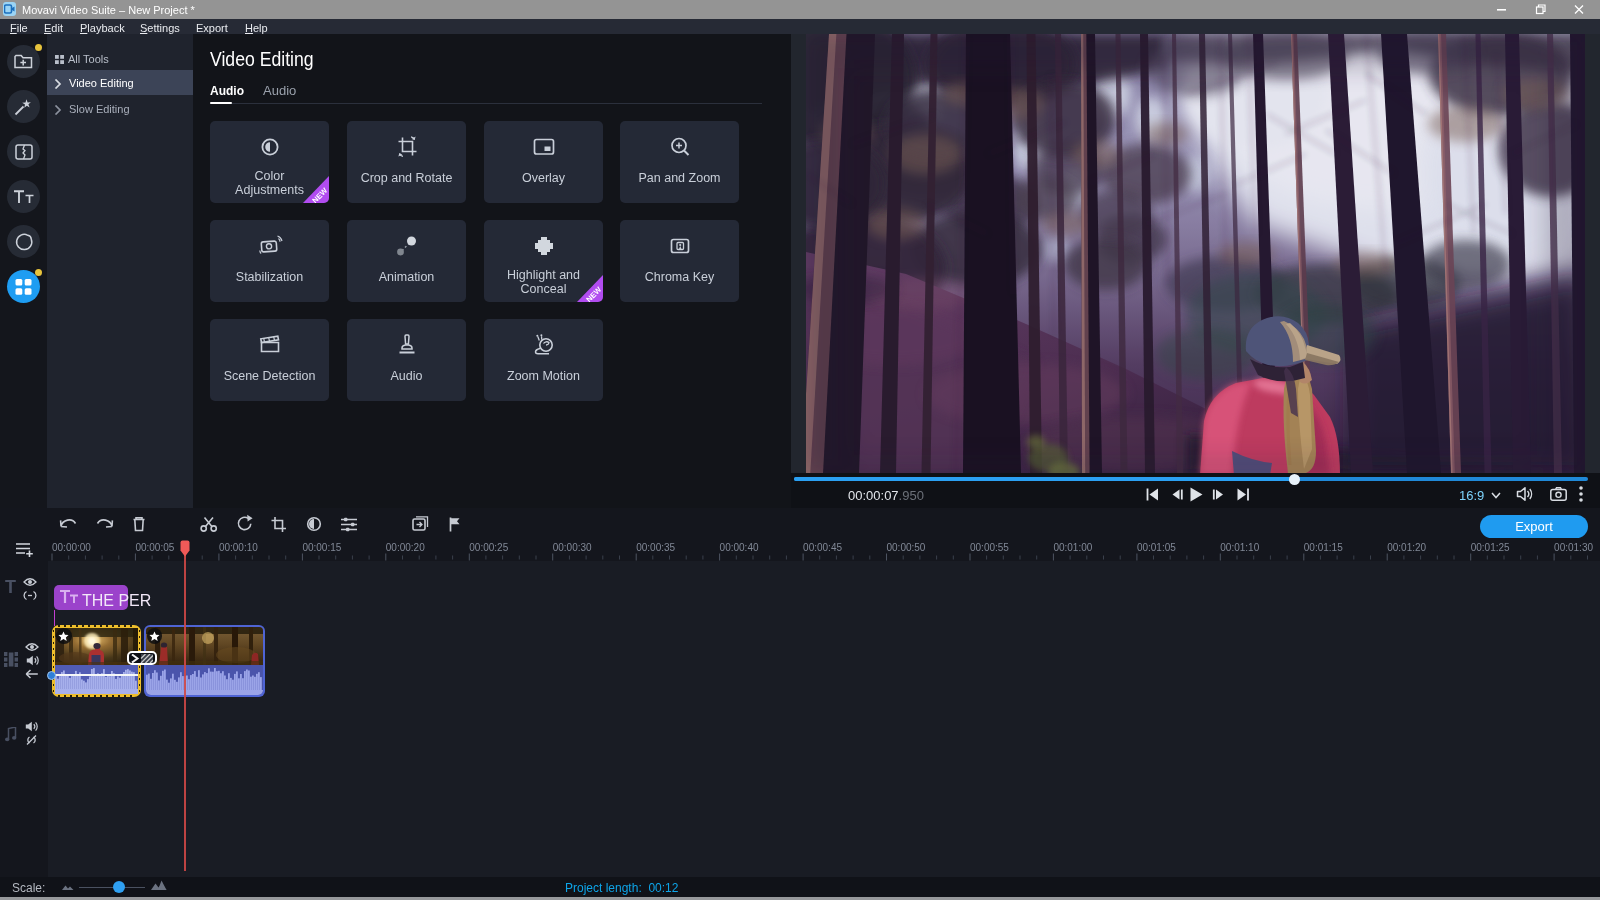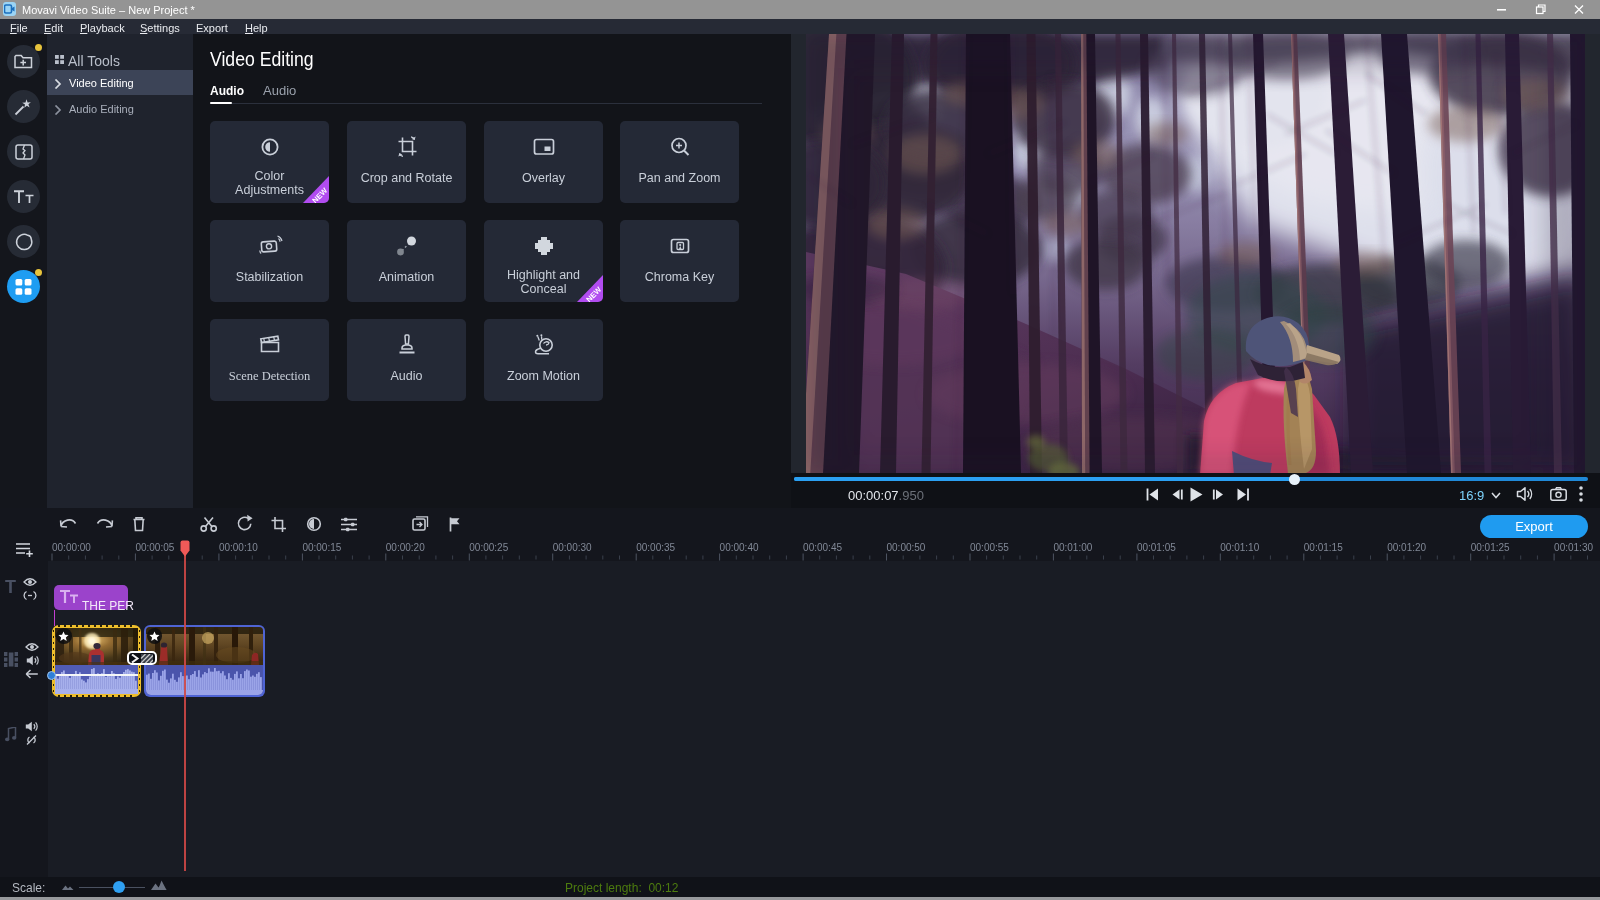--- a/index.html
+++ b/index.html
@@ -76,40 +76,40 @@
     <svg class="abs" style="left:15px;top:279px;" width="17" height="16" viewBox="0 0 17 16" fill="#fff">
       <rect x="0.5" y="0" width="6.8" height="6.6" rx="1.5"></rect>
         <rect x="9.7" y="0" width="6.8" height="6.6" rx="1.5"></rect>
       <rect x="0.5" y="9.2" width="6.8" height="6.6" rx="1.5"></rect>
         <rect x="9.7" y="9.2" width="6.8" height="6.6" rx="1.5"></rect>
     </svg>
   </div>
 
   <div class="abs" style="left:47px;top:34px;width:146px;height:474px;background:#1f232d;"></div>
   <div class="abs" style="left:47px;top:70px;width:146px;height:25px;background:#3c4457;"></div>
-  <div class="abs" style="left:55px;top:53px;width:130px;height:13px;color:#b9bfca;font-size:14px;">
+  <div class="abs" style="left:55px;top:53px;width:130px;height:13px;color:#b9bfca;font-size:11px;">
     <svg class="abs" style="left:0;top:2px;" width="9" height="9" viewBox="0 0 9 9" fill="#b9bfca">
       <rect x="0" y="0" width="3.8" height="3.8"></rect>
         <rect x="5.2" y="0" width="3.8" height="3.8"></rect>
       <rect x="0" y="5.2" width="3.8" height="3.8"></rect>
         <rect x="5.2" y="5.2" width="3.8" height="3.8"></rect>
     </svg>
     <span class="abs" style="left:13px;top:0;">All Tools</span>
   </div>
   <div class="abs" style="left:53px;top:77px;width:130px;height:13px;color:#ffffff;font-size:11px;">
     <svg class="abs" style="left:1px;top:2px;" width="8" height="10" viewBox="0 0 8 10">
         <path d="M1.5 0.5 L6 5 L1.5 9.5" fill="none" stroke="#d8dce2" stroke-width="1.7"></path>
       </svg>
     <span class="abs" style="left:16px;top:0;">Video Editing</span>
   </div>
   <div class="abs" style="left:53px;top:103px;width:130px;height:13px;color:#a9afbb;font-size:11px;">
     <svg class="abs" style="left:1px;top:2px;" width="8" height="10" viewBox="0 0 8 10">
         <path d="M1.5 0.5 L6 5 L1.5 9.5" fill="none" stroke="#8b919d" stroke-width="1.7"></path>
       </svg>
-    <span class="abs" style="left:16px;top:0;">Audio Editing</span>
+    <span class="abs" style="left:16px;top:0;">Slow Editing</span>
   </div>
 
   <div class="abs" style="left:193px;top:34px;width:598px;height:474px;background:#121419;"></div>
   <div class="abs" style="left:210px;top:47px;font-size:21px;font-weight:normal;color:#ffffff;transform:scaleX(0.84);transform-origin:0 0;">Video Editing</div>
   <div class="abs" style="left:210px;top:84px;font-size:12px;font-weight:bold;color:#ffffff;">Audio</div>
   <div class="abs" style="left:263px;top:83px;font-size:13px;color:#9aa1ac;">Audio</div>
   <div class="abs" style="left:210px;top:102.5px;width:552px;height:1px;background:#2b303c;"></div>
   <div class="abs" style="left:210px;top:101.5px;width:21.5px;height:2.5px;background:#ffffff;border-radius:2px;"></div>
   <div id="cards">
     <style>
@@ -194,21 +194,21 @@
     <div class="card" style="left:620px;top:219.5px;">
       <svg class="cicon" width="26" height="26" viewBox="0 0 26 26">
         <rect x="4.5" y="6.5" width="17" height="13" rx="2" fill="none" stroke="#c9cfd9" stroke-width="1.7"></rect>
         <rect x="10" y="9.5" width="6.5" height="7" rx="1" fill="none" stroke="#c9cfd9" stroke-width="1.3"></rect>
         <circle cx="13.2" cy="12" r="1.1" fill="#c9cfd9"></circle>
         <path d="M13.2 12.8 L11.8 16.5 L14.6 16.5 Z" fill="#c9cfd9"></path>
       </svg>
       <div class="clabel one">Chroma Key</div>
     </div>
 
-    <div class="card" style="left:210px;top:319px;font-family:Liberation Serif, serif;">
+    <div class="card" style="left:210px;top:319px;">
       <svg class="cicon" width="26" height="26" viewBox="0 0 26 26">
         <path d="M4.5 10.5 L21.5 10.5 L21.5 19.5 L4.5 19.5 Z" fill="none" stroke="#c9cfd9" stroke-width="1.6"></path>
         <path d="M4.5 10.5 L3.8 6.8 L20.8 4.2 L21.5 7.8 Z" fill="none" stroke="#c9cfd9" stroke-width="1.6"></path>
         <path d="M7.5 9.9 L6.7 6.4 M12.5 9.2 L11.7 5.7 M17.5 8.4 L16.7 4.9" stroke="#c9cfd9" stroke-width="1.2"></path>
       </svg>
       <div class="clabel one">Scene Detection</div>
     </div>
     <div class="card" style="left:347px;top:319px;">
       <svg class="cicon" width="26" height="26" viewBox="0 0 26 26">
         <path d="M11 4.5 Q11 3 12 3 L14 3 Q15 3 15 4.5 L14.4 12 L11.6 12 Z" fill="none" stroke="#c9cfd9" stroke-width="1.5"></path>
@@ -628,21 +628,21 @@
       <path d="M2 10.5 L11 1.5"></path>
     </svg>
   </div>
   <div id="clips">
 
     <div class="abs" style="left:53.5px;top:584.5px;width:74px;height:25px;background:#9b43cb;border-radius:5px;"></div>
     <svg class="abs" style="left:59px;top:589px;" width="20" height="15" viewBox="0 0 20 15">
       <path d="M1 2 L11 2 M6 2 L6 14" stroke="#d9b2ef" stroke-width="2.2" fill="none"></path>
       <path d="M11 6.5 L19 6.5 M15 6.5 L15 14" stroke="#d9b2ef" stroke-width="1.9" fill="none"></path>
     </svg>
-    <div class="abs" style="left:82px;top:591.5px;font-size:12px;color:#f2e8f8;margin-top:7px;">THE PER</div>
+    <div class="abs" style="left:82px;top:591.5px;font-size:16px;color:#f2e8f8;">THE PER</div>
     <div class="abs" style="left:53.5px;top:609.5px;width:1.5px;height:16px;background:#c13ed2;"></div>
 
     <div class="abs" style="left:52px;top:624.5px;width:88.5px;height:72.5px;background:#eebe2c;border-radius:7px;"></div>
     <div id="thumb1" class="abs" style="left:55px;top:627.5px;width:82.5px;height:37px;overflow:hidden;"><svg width="83" height="37" viewBox="0 0 83 37">
           <defs>
             <radialGradient id="tg1" cx="0.45" cy="0.32" r="0.75">
               <stop offset="0" stop-color="#e8bf6e"></stop>
               <stop offset="0.3" stop-color="#946c32"></stop>
               <stop offset="0.7" stop-color="#49381a"></stop>
               <stop offset="1" stop-color="#2b2010"></stop>
@@ -841,16 +841,16 @@
     <svg class="abs" style="left:62px;top:883px;" width="12" height="8" viewBox="0 0 12 8" fill="#6b7280">
       <path d="M0 7 L3.5 2.5 L6 5.5 L8 3.5 L11.5 7 Z"></path>
     </svg>
     <div class="abs" style="left:79px;top:886.5px;width:66px;height:1.6px;background:#4a5160;"></div>
     <div class="abs" style="left:113px;top:881px;width:12px;height:12px;border-radius:50%;background:#2fa0f2;"></div>
     <svg class="abs" style="left:151px;top:880px;" width="16" height="11" viewBox="0 0 16 11" fill="#6b7280">
       <path d="M0 10 L4.5 3.5 L7.5 7.5 L10 4.5 L15.5 10 Z"></path>
       <path d="M7 10 L10.5 0.5 L15.5 10 Z"></path>
     </svg>
   </div>
-  <div class="abs" style="left:565px;top:881px;font-size:12px;color:#4d7c0f;">Project length:&nbsp; 00:12</div>
+  <div class="abs" style="left:565px;top:881px;font-size:12px;color:#0ea5e9;">Project length:&nbsp; 00:12</div>
   <div class="abs" style="left:0;top:897px;width:1600px;height:3px;background:#97999c;"></div>
 
 </div>
 
 </body></html>

